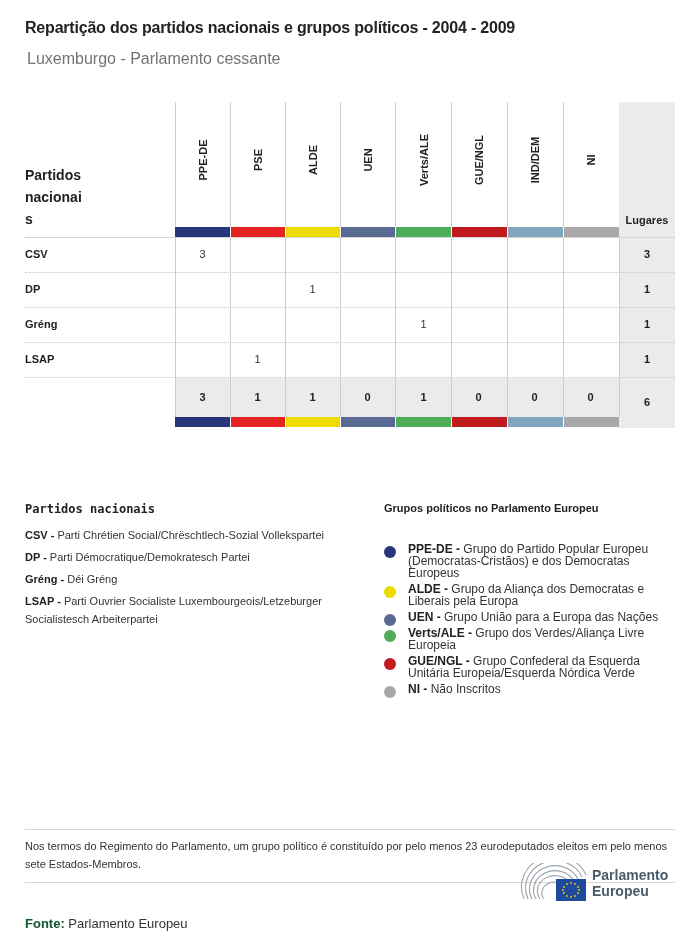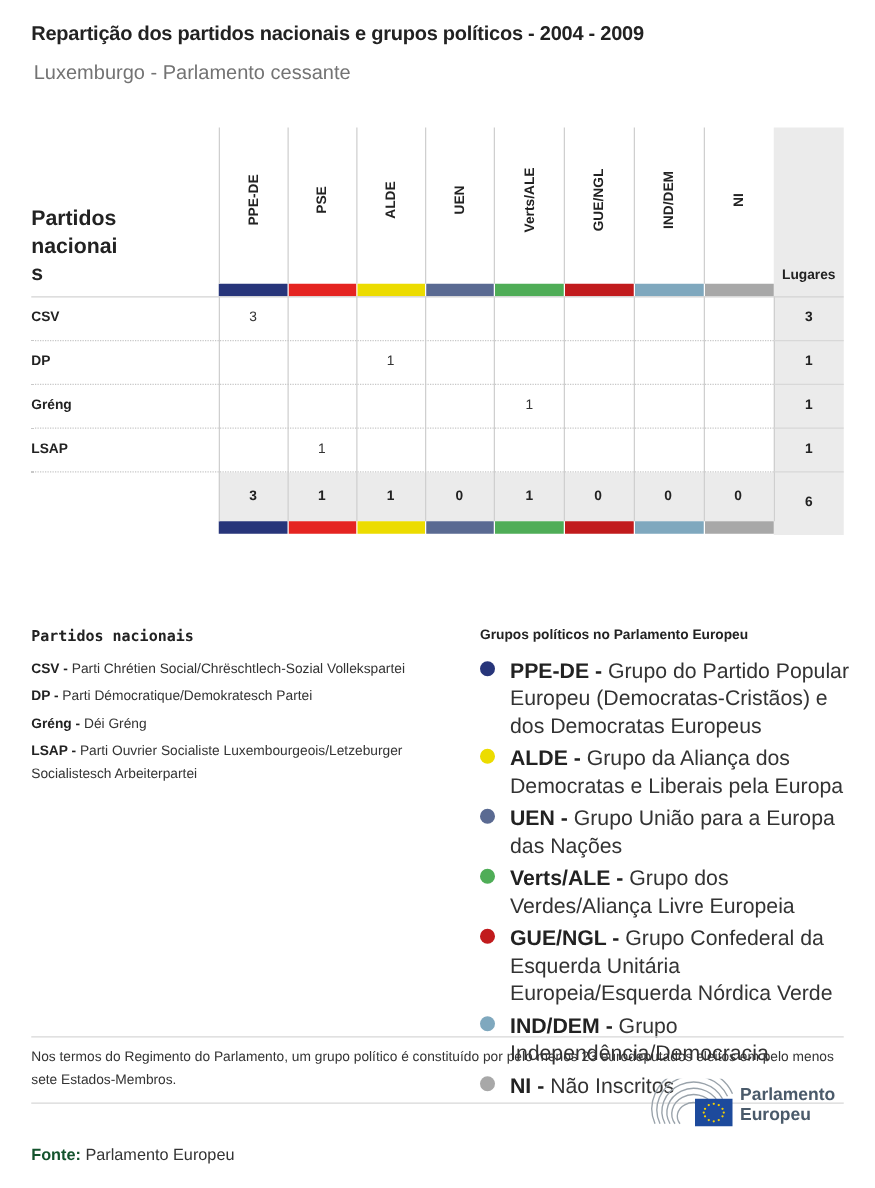--- a/index.html
+++ b/index.html
@@ -16,30 +16,30 @@
   .hline-dot { position: absolute; height: 0; border-top: 1px dotted #c8c8c8; }
   .colhead { position: absolute; top: 102px; height: 125px; width: 55px; }
   .colhead span { position: absolute; left: 50%; top: 58px; transform: translate(-50%, -50%) rotate(-90deg); font-size: 11px; font-weight: bold; white-space: nowrap; color: #222; }
   .bar { position: absolute; height: 10px; }
   .rowlabel { position: absolute; left: 25px; font-size: 11px; font-weight: bold; color: #222; }
   .cell { position: absolute; width: 55px; text-align: center; font-size: 11px; color: #333; }
   .totals-bg { position: absolute; left: 175px; top: 378px; width: 444px; height: 39px; background: #ebebeb; }
   .lugares-bg { position: absolute; left: 619px; top: 102px; width: 56px; height: 326px; background: #ebebeb; }
   .total-cell { position: absolute; width: 55px; text-align: center; font-size: 11px; font-weight: bold; color: #222; }
   .seat-cell { position: absolute; left: 619px; width: 56px; text-align: center; font-size: 11px; font-weight: bold; color: #222; }
-  .corner-label { position: absolute; left: 25px; top: 164px; font-size: 17px; font-weight: bold; line-height: 22px; color: #222; width: 50px; }
+  .corner-label { position: absolute; left: 25px; top: 164px; font-size: 14px; font-weight: bold; line-height: 22px; color: #222; width: 50px; }
   .lugares-label { position: absolute; left: 619px; top: 214px; width: 56px; text-align: center; font-size: 11px; font-weight: bold; color: #222; }
 
   
   .np-title { position: absolute; left: 25px; top: 502px; font-family: "DejaVu Sans Mono", monospace; font-size: 12px; font-weight: bold; color: #222; }
   .np-list { position: absolute; left: 25px; top: 526px; width: 330px; font-size: 11px; color: #333; line-height: 18px; }
   .np-item { margin-bottom: 4px; }
   .np-item b { color: #222; }
   .gp-title { position: absolute; left: 384px; top: 502px; font-size: 11px; font-weight: bold; color: #222; }
-  .gp-list { position: absolute; left: 384px; top: 526px; width: 300px; font-size: 17px; color: #333; line-height: 22px; }
+  .gp-list { position: absolute; left: 384px; top: 543px; width: 300px; font-size: 12px; color: #333; line-height: 12px; }
   .gp-item { position: relative; padding-left: 24px; margin-bottom: 4px; }
   .gp-item .dot { position: absolute; left: 0; top: 3px; width: 12px; height: 12px; border-radius: 50%; }
   .gp-item b { color: #222; }
 
   .rule { position: absolute; left: 25px; width: 650px; height: 1px; background: #d8d8d8; }
   .note { position: absolute; left: 25px; top: 837px; width: 650px; font-size: 11px; line-height: 18px; color: #333; }
   .source { position: absolute; left: 25px; top: 916px; font-size: 13px; color: #333; }
   .source b { color: #14532d; }
 
   .logo { position: absolute; left: 520px; top: 863px; width: 160px; height: 40px; }
@@ -197,21 +197,20 @@
   <div class="np-item"><b>LSAP -</b><span> Parti Ouvrier Socialiste Luxembourgeois/Letzeburger Socialistesch Arbeiterpartei</span></div>
 </div>
 
 <div class="gp-title">Grupos políticos no Parlamento Europeu</div>
 <div class="gp-list">
   <div class="gp-item"><span class="dot" style="background:#27357a"></span><b>PPE-DE -</b><span> Grupo do Partido Popular Europeu (Democratas-Cristãos) e dos Democratas Europeus</span></div>
   <div class="gp-item"><span class="dot" style="background:#ecdc00"></span><b>ALDE -</b><span> Grupo da Aliança dos Democratas e Liberais pela Europa</span></div>
   <div class="gp-item"><span class="dot" style="background:#5a6a92"></span><b>UEN -</b><span> Grupo União para a Europa das Nações</span></div>
   <div class="gp-item"><span class="dot" style="background:#4fad57"></span><b>Verts/ALE -</b><span> Grupo dos Verdes/Aliança Livre Europeia</span></div>
   <div class="gp-item"><span class="dot" style="background:#c11b1d"></span><b>GUE/NGL -</b><span> Grupo Confederal da Esquerda Unitária Europeia/Esquerda Nórdica Verde</span></div>
-  <div class="gp-item"><span class="dot" style="background:#7fa8be"></span><b>IND/DEM -</b><span> Grupo Independência/Democracia</span></div>
   <div class="gp-item"><span class="dot" style="background:#a8a8a8"></span><b>NI -</b><span> Não Inscritos</span></div>
 </div>
 
 <div class="rule" style="top:829px"></div>
 <div class="note">Nos termos do Regimento do Parlamento, um grupo político é constituído por pelo menos 23 eurodeputados eleitos em pelo menos sete Estados-Membros.</div>
 <div class="rule" style="top:882px"></div>
 <div class="source"><b>Fonte:</b><span> Parlamento Europeu</span></div>
 
 <div class="logo">
   <svg width="70" height="40" viewBox="0 0 70 40">

